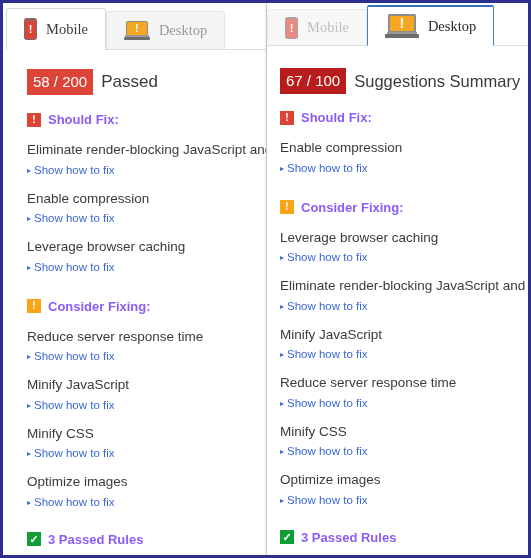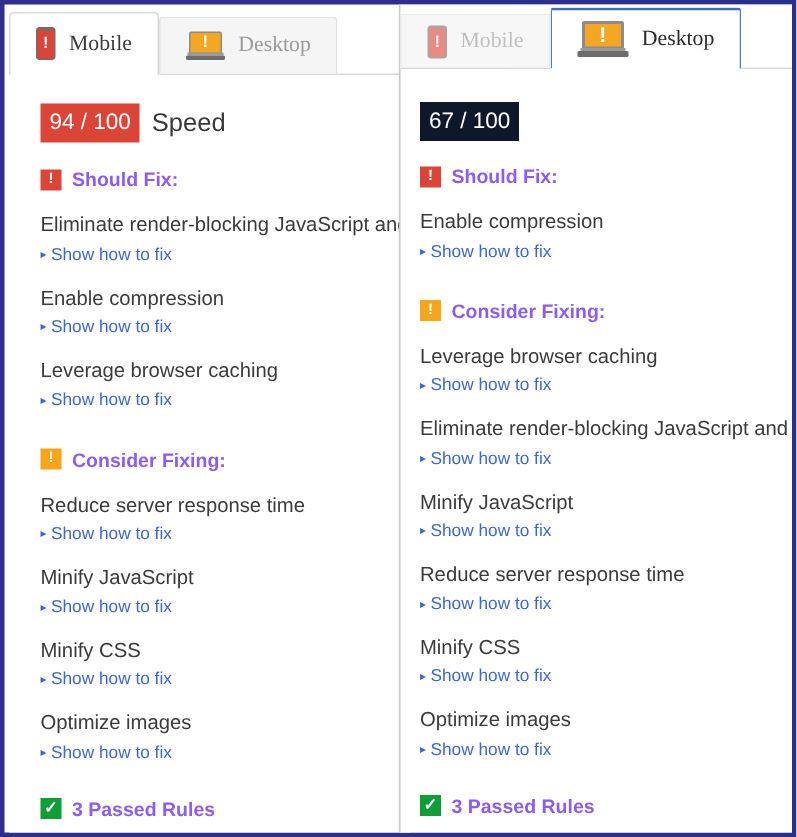--- a/index.html
+++ b/index.html
@@ -296,22 +296,22 @@
           <span class="base2"></span>
           <span class="base"></span>
         </span>
         <span class="tab-label">Desktop</span>
       </div>
     </div>
 
     <div class="panel-body">
 
       <div class="score-row">
-        <span class="score-badge" style="background:#dc4437">94 / 100</span>
-        <span class="score-title">Speed</span>
+        <span class="score-badge" style="background:#dc4437">58 / 200</span>
+        <span class="score-title">Passed</span>
       </div>
 
       <div class="rules">
 
         <div class="group-head">
           <span class="sev-badge" style="background:#dc4437">!</span>
           <span class="group-label">Should Fix:</span>
         </div>
 
         <div class="rule-item">
@@ -375,21 +375,22 @@
           <span class="base2"></span>
           <span class="base"></span>
         </span>
         <span class="tab-label">Desktop</span>
       </div>
     </div>
 
     <div class="panel-body">
 
       <div class="score-row">
-        <span class="score-badge" style="background:#0f172a">67 / 100</span>
+        <span class="score-badge" style="background:#b91c1c">67 / 100</span>
+        <span class="score-title">Suggestions Summary</span>
       </div>
 
       <div class="rules">
 
         <div class="group-head">
           <span class="sev-badge" style="background:#dc4437">!</span>
           <span class="group-label">Should Fix:</span>
         </div>
 
         <div class="rule-item">

